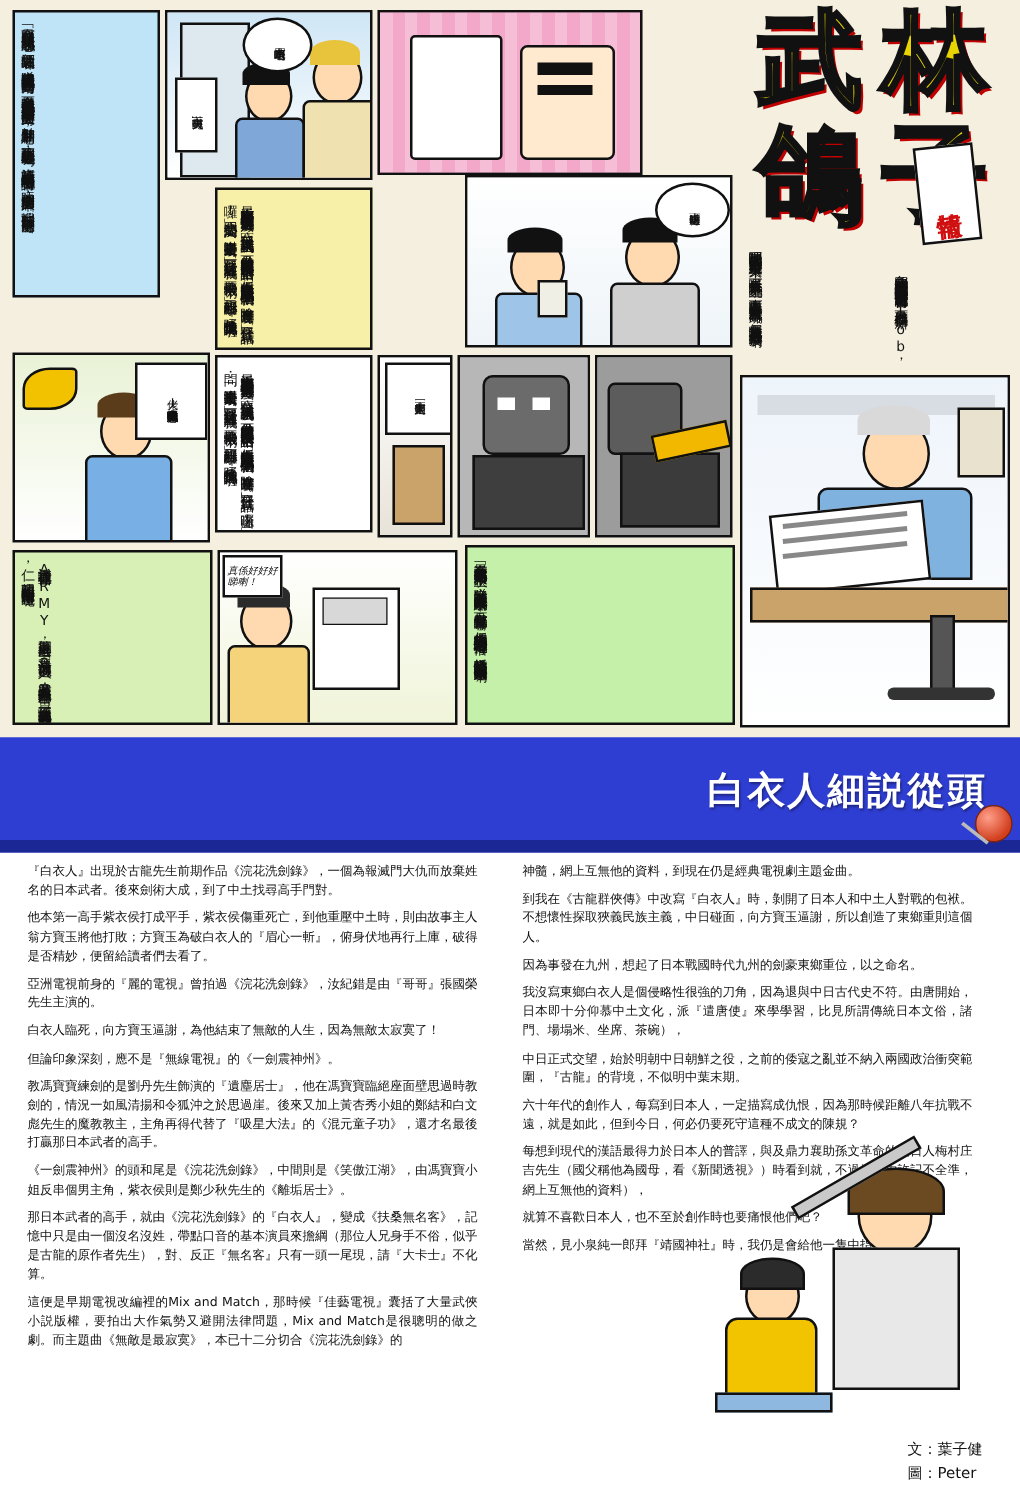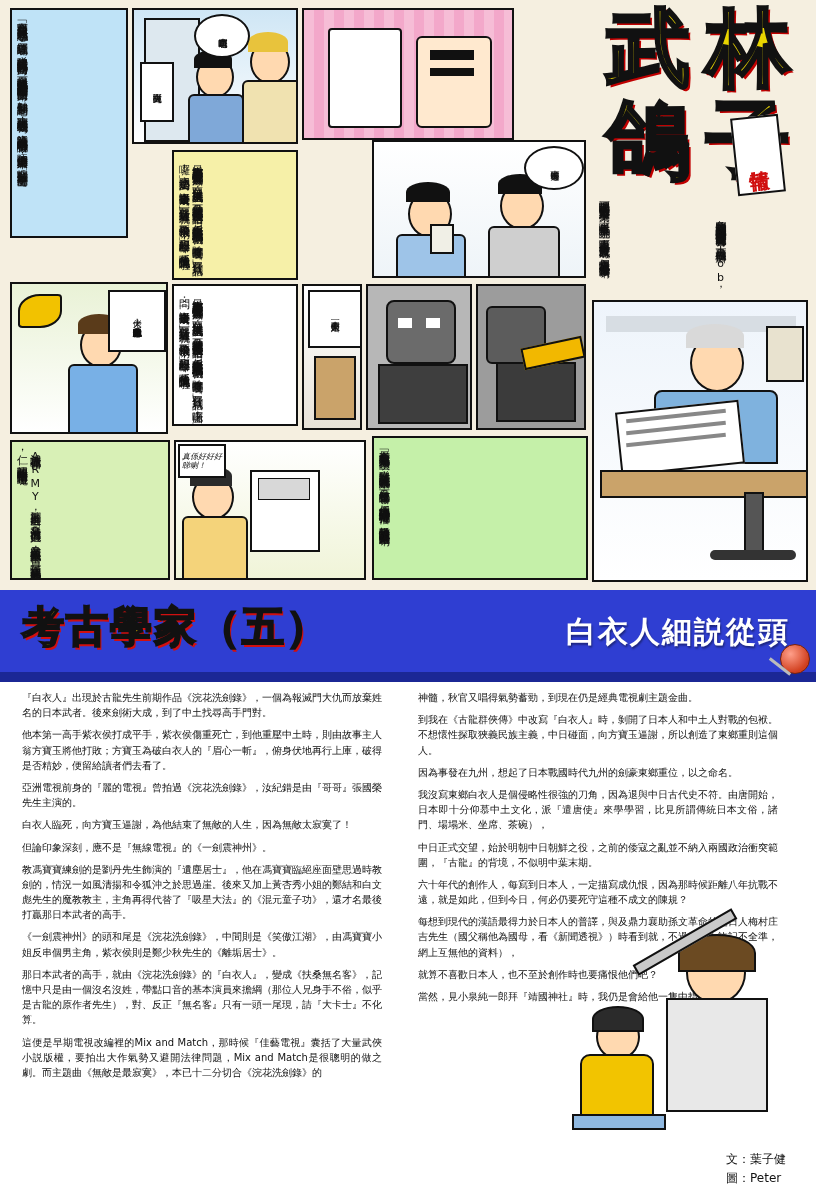--- a/index.html
+++ b/index.html
@@ -315,38 +315,37 @@
       <div class="tl-char" id="tl-3">鴿</div>
       <div class="tl-char" id="tl-4">子</div>
       <div class="tl-stamp">
         <span>情報</span>
       </div>
     </div>
   </div>
 
   <div class="bottom-section">
     <div class="blue-band"></div>
-    <div class="kaogu-title">考古學家（五）</div>
     <div class="byline-title">白衣人細説從頭</div>
     <div class="pin"></div>
 
     <div class="columns">
       <div class="col" id="col-left">
         <p class="first">『白衣人』出現於古龍先生前期作品《浣花洗劍錄》，一個為報滅門大仇而放棄姓名的日本武者。後來劍術大成，到了中土找尋高手門對。</p>
         <p>他本第一高手紫衣侯打成平手，紫衣侯傷重死亡，到他重壓中土時，則由故事主人翁方寶玉將他打敗；方寶玉為破白衣人的『眉心一斬』，俯身伏地再行上庫，破得是否精妙，便留給讀者們去看了。</p>
         <p>亞洲電視前身的『麗的電視』曾拍過《浣花洗劍錄》，汝紀錯是由『哥哥』張國榮先生主演的。</p>
         <p>白衣人臨死，向方寶玉逼謝，為他結束了無敵的人生，因為無敵太寂寞了！</p>
         <p>但論印象深刻，應不是『無線電視』的《一劍震神州》。</p>
         <p>教馮寶寶練劍的是劉丹先生飾演的『遺塵居士』，他在馮寶寶臨絕座面壁思過時教劍的，情況一如風清揚和令狐沖之於思過崖。後來又加上黃杏秀小姐的鄭結和白文彪先生的魔教教主，主角再得代替了『吸星大法』的《混元童子功》，還才名最後打贏那日本武者的高手。</p>
         <p>《一劍震神州》的頭和尾是《浣花洗劍錄》，中間則是《笑傲江湖》，由馮寶寶小姐反串個男主角，紫衣侯則是鄭少秋先生的《離垢居士》。</p>
         <p>那日本武者的高手，就由《浣花洗劍錄》的『白衣人』，變成《扶桑無名客》，記憶中只是由一個沒名沒姓，帶點口音的基本演員來擔綱（那位人兄身手不俗，似乎是古龍的原作者先生），對、反正『無名客』只有一頭一尾現，請『大卡士』不化算。</p>
         <p>這便是早期電視改編裡的Mix and Match，那時候『佳藝電視』囊括了大量武俠小説版權，要拍出大作氣勢又避開法律問題，Mix and Match是很聰明的做之劇。而主題曲《無敵是最寂寞》，本已十二分切合《浣花洗劍錄》的</p>
       </div>
       <div class="col" id="col-right">
-        <p class="first">神髓，秋官又唱得氣勢蓄勁，到現在仍是經典電視劇主題金曲。</p>
+        <p class="first">神髓，網上互無他的資料，到現在仍是經典電視劇主題金曲。</p>
         <p>到我在《古龍群俠傳》中改寫『白衣人』時，剝開了日本人和中土人對戰的包袱。不想懷性探取狹義民族主義，中日碰面，向方寶玉逼謝，所以創造了東鄉重則這個人。</p>
         <p>因為事發在九州，想起了日本戰國時代九州的劍豪東鄉重位，以之命名。</p>
         <p>我沒寫東鄉白衣人是個侵略性很強的刀角，因為退與中日古代史不符。由唐開始，日本即十分仰慕中土文化，派『遣唐使』來學學習，比見所謂傳統日本文俗，諸門、場塌米、坐席、茶碗），</p>
         <p>中日正式交望，始於明朝中日朝鮮之役，之前的倭寇之亂並不納入兩國政治衝突範圍，『古龍』的背境，不似明中葉末期。</p>
         <p>六十年代的創作人，每寫到日本人，一定描寫成仇恨，因為那時候距離八年抗戰不遠，就是如此，但到今日，何必仍要死守這種不成文的陳規？</p>
         <p>每想到現代的漢語最得力於日本人的普譯，與及鼎力襄助孫文革命的是日人梅村庄吉先生（國父稱他為國母，看《新聞透視》）時看到就，不過她合由許記不全準，網上互無他的資料），</p>
         <p>就算不喜歡日本人，也不至於創作時也要痛恨他們吧？</p>
         <p>當然，見小泉純一郎拜『靖國神社』時，我仍是會給他一隻中指！</p>
       </div>
     </div>

